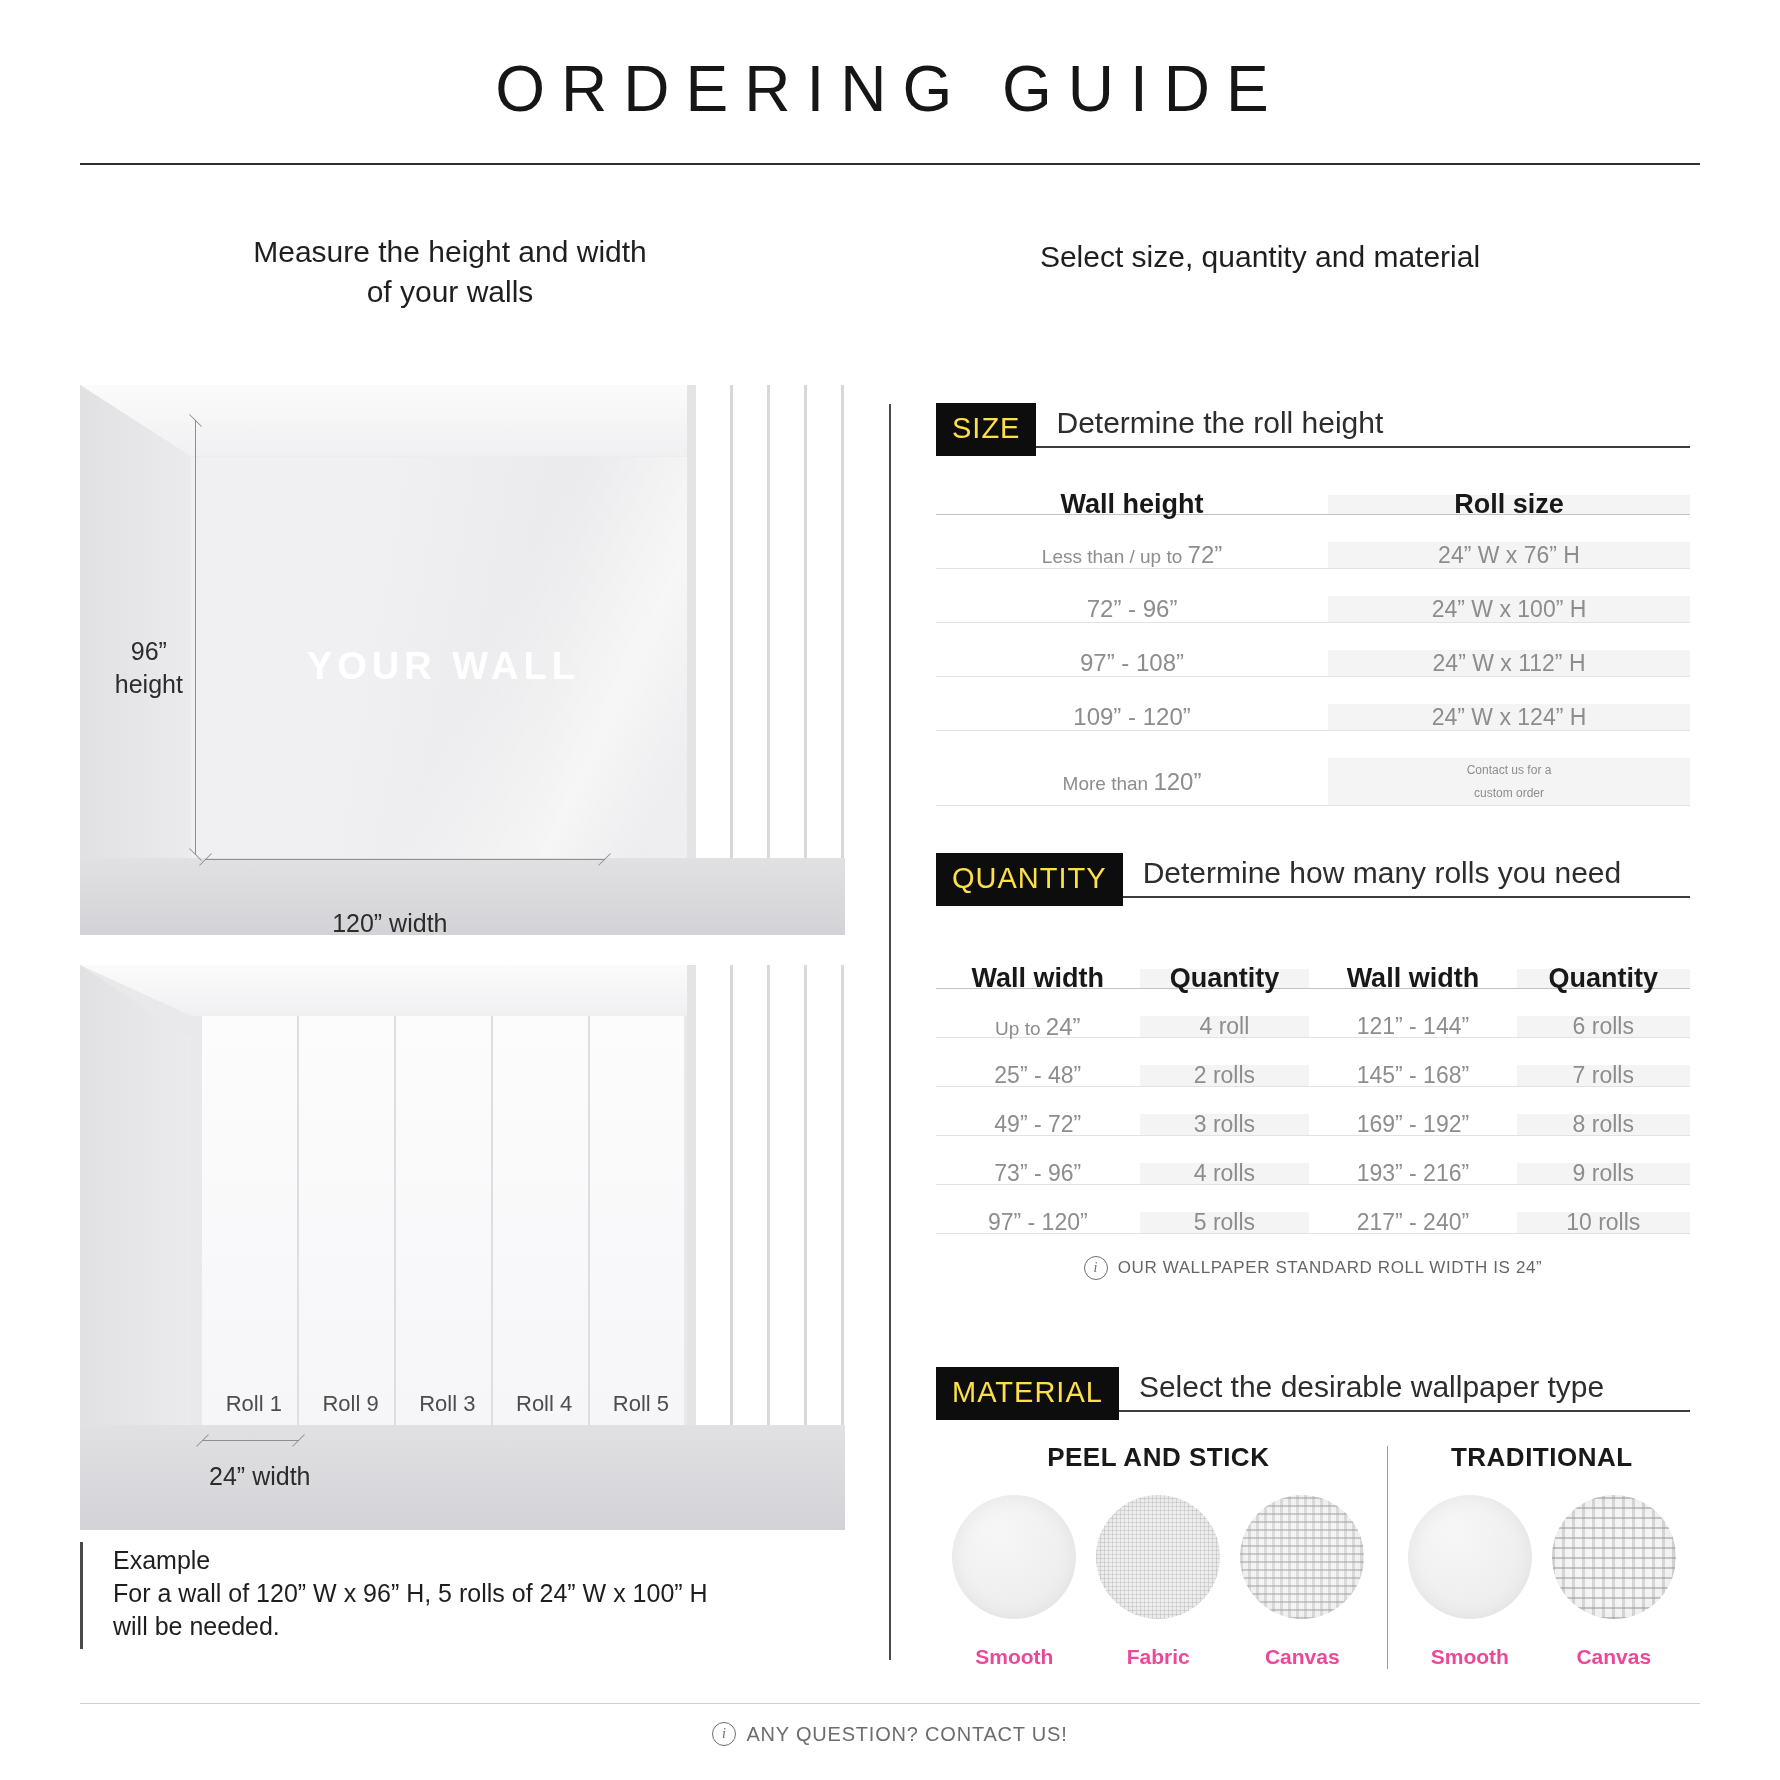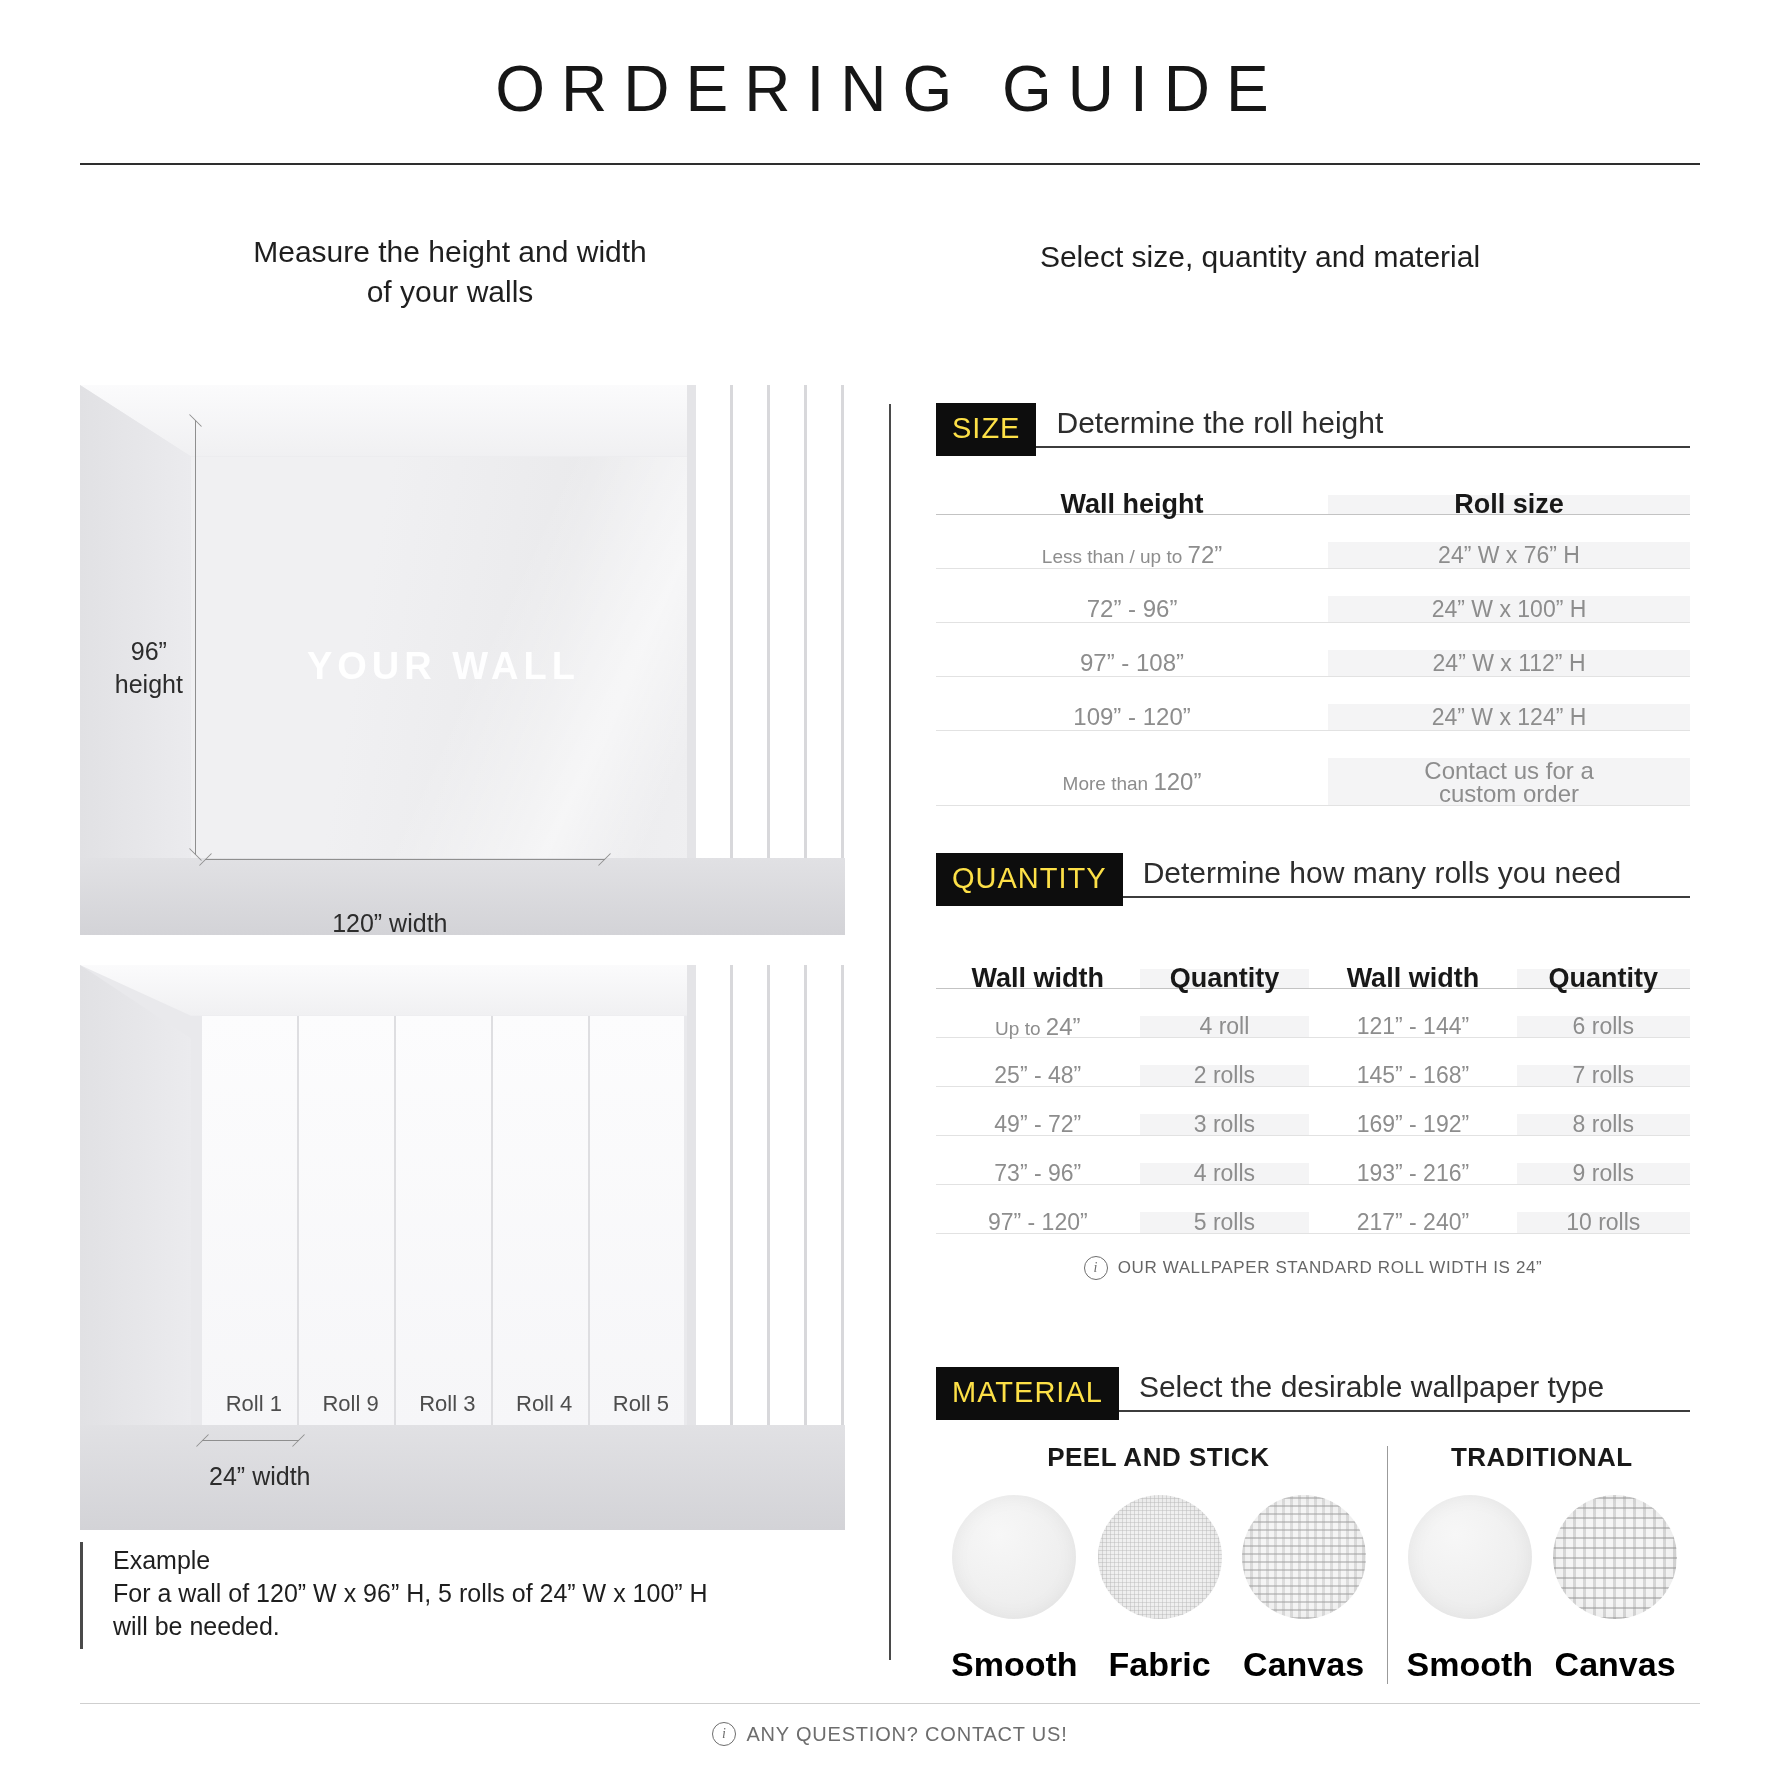--- a/index.html
+++ b/index.html
@@ -91,21 +91,21 @@
   .t-row.head{border-bottom:1px solid #c3c3c3;font-weight:700;color:#181818;}
   .t-row.head .cell{font-size:27px;color:#181818;}
   .cell{text-align:center;color:#8d8d8d;font-size:23px;margin-top:27px;}
   .gray{background:#f4f4f5;align-self:stretch;display:flex;align-items:center;justify-content:center;}
   .prefix{font-size:19px;} .bigval{font-size:24px;}
   
   .size-tbl .t-row{height:53px;}
   .size-tbl .t-row.head{height:46px;}
   .size-tbl .t-row.tall{height:74px;}
   .c-wall{width:52%;} .c-roll{width:48%;}
-  .roll2line{font-size:24px;line-height:23px;text-align:center;}
+  .roll2line{font-size:12px;line-height:23px;text-align:center;}
   .roll2line span{display:block;}
   
   .qty-tbl .t-row{height:48px;}
   .qty-tbl .t-row.head{height:46px;}
   .c-w1{width:27%;} .c-q1{width:22.5%;} .c-w2{width:27.5%;} .c-q2{width:23%;}
 
   
   .roll-note{position:absolute;left:936px;top:1256px;width:754px;display:flex;
     align-items:center;justify-content:center;gap:10px;color:#666666;
     font-size:17px;letter-spacing:.6px;}
@@ -125,21 +125,21 @@
   .tx-smooth{background:radial-gradient(circle at 38% 32%,#f7f7f7,#ededed 72%,#e7e7e7);}
   .tx-fabric{background-color:#f0f0f0;background-image:
     repeating-linear-gradient(0deg,rgba(185,185,185,.45) 0 1px,transparent 1px 4px),
     repeating-linear-gradient(90deg,rgba(185,185,185,.45) 0 1px,transparent 1px 4px);}
   .tx-canvas{background-color:#f5f5f5;background-image:
     repeating-linear-gradient(0deg,rgba(160,160,160,.5) 0 2px,transparent 2px 8px),
     repeating-linear-gradient(90deg,rgba(175,175,175,.35) 0 3px,transparent 3px 8px);}
   .tx-canvas-big{background-color:#f5f5f5;background-image:
     repeating-linear-gradient(0deg,rgba(150,150,150,.5) 0 2px,transparent 2px 10px),
     repeating-linear-gradient(90deg,rgba(165,165,165,.38) 0 3px,transparent 3px 10px);}
-  .swatch-name{margin-top:26px;font-size:34px;font-weight:700;color:#000000;}
+  .swatch-name{margin-top:26px;font-size:21px;font-weight:700;color:#ec4899;}
 
   
   .footer-rule{position:absolute;top:1703px;left:80px;width:1620px;height:1px;background:#cfcfcf;}
   .footer{position:absolute;top:1722px;left:0;width:100%;display:flex;align-items:center;
     justify-content:center;gap:10px;color:#6d6d6d;font-size:20px;letter-spacing:.8px;}
 </style>
 </head>
 <body>
 
 <div class="page">

